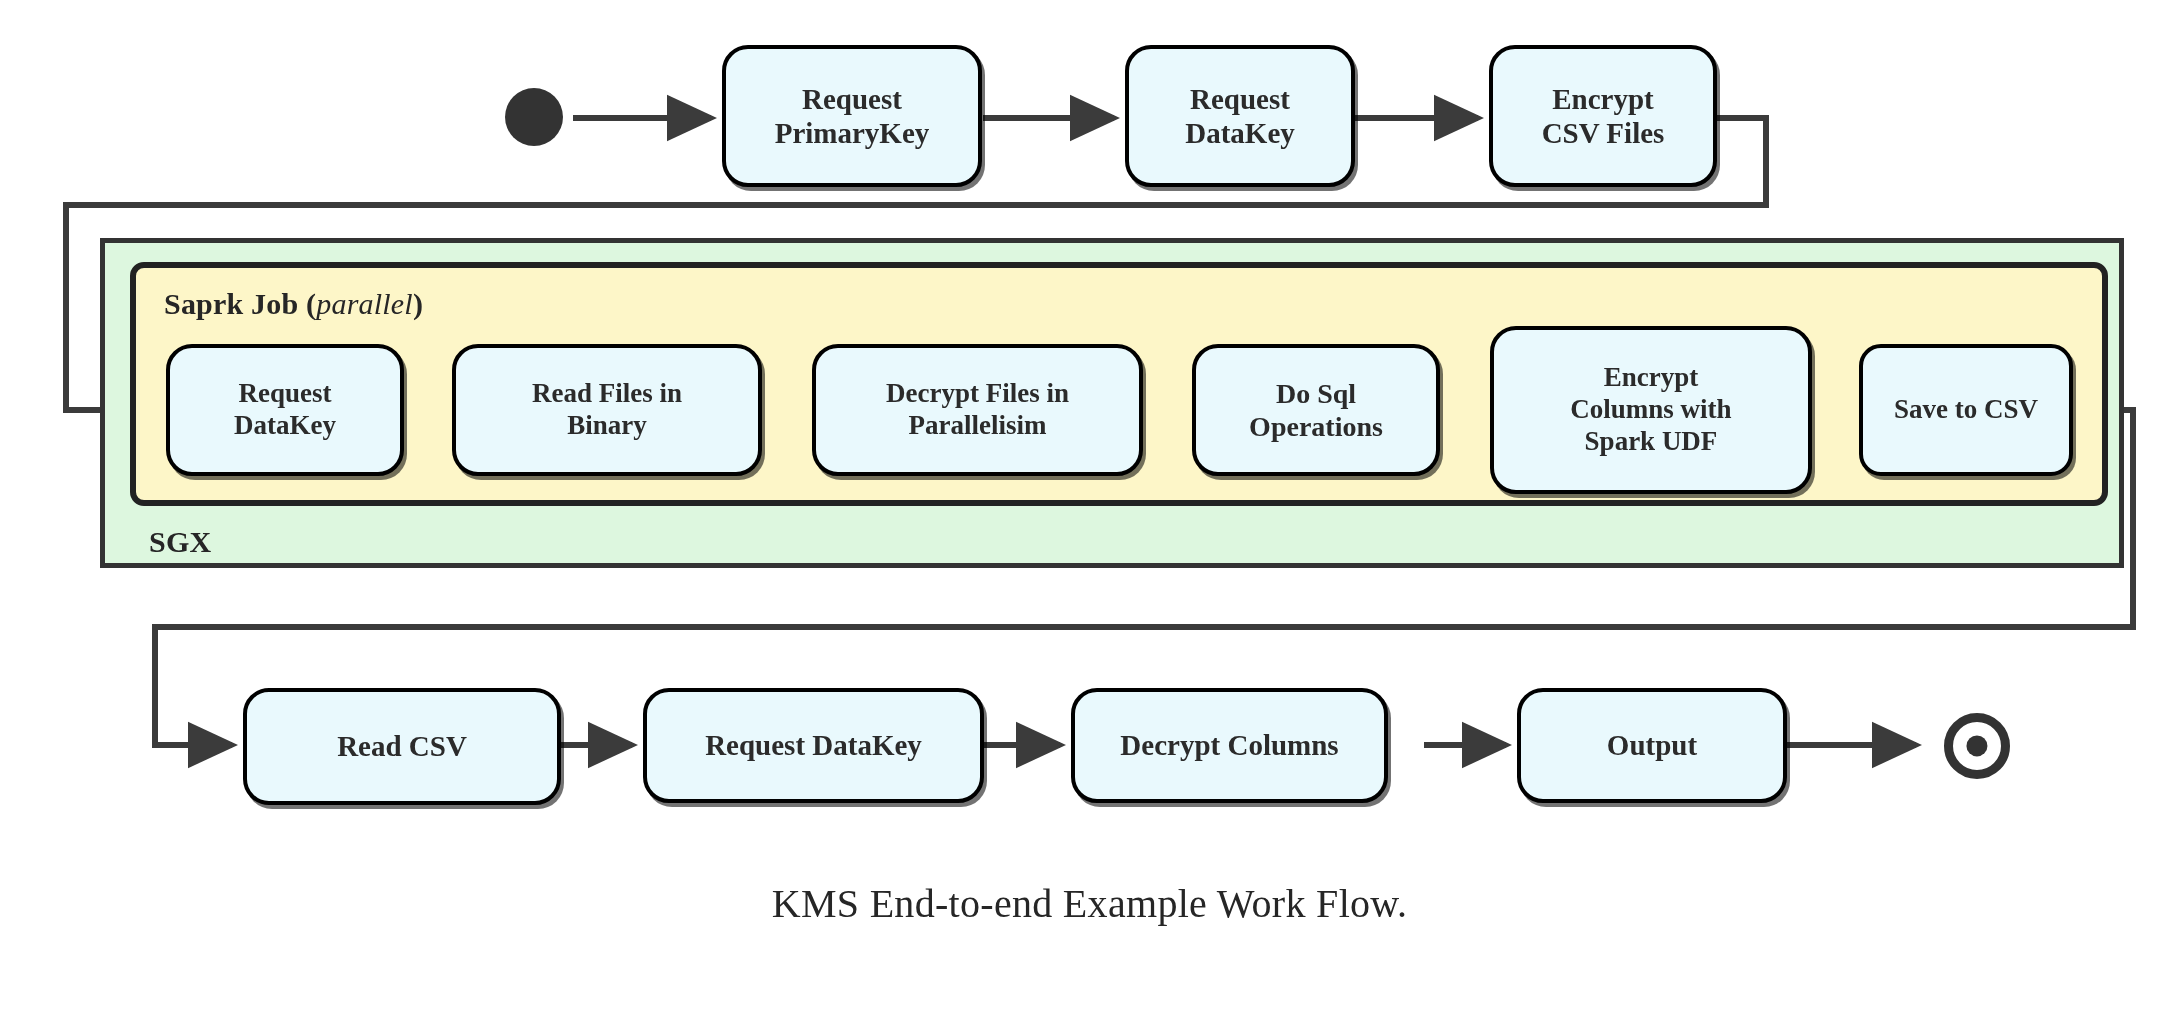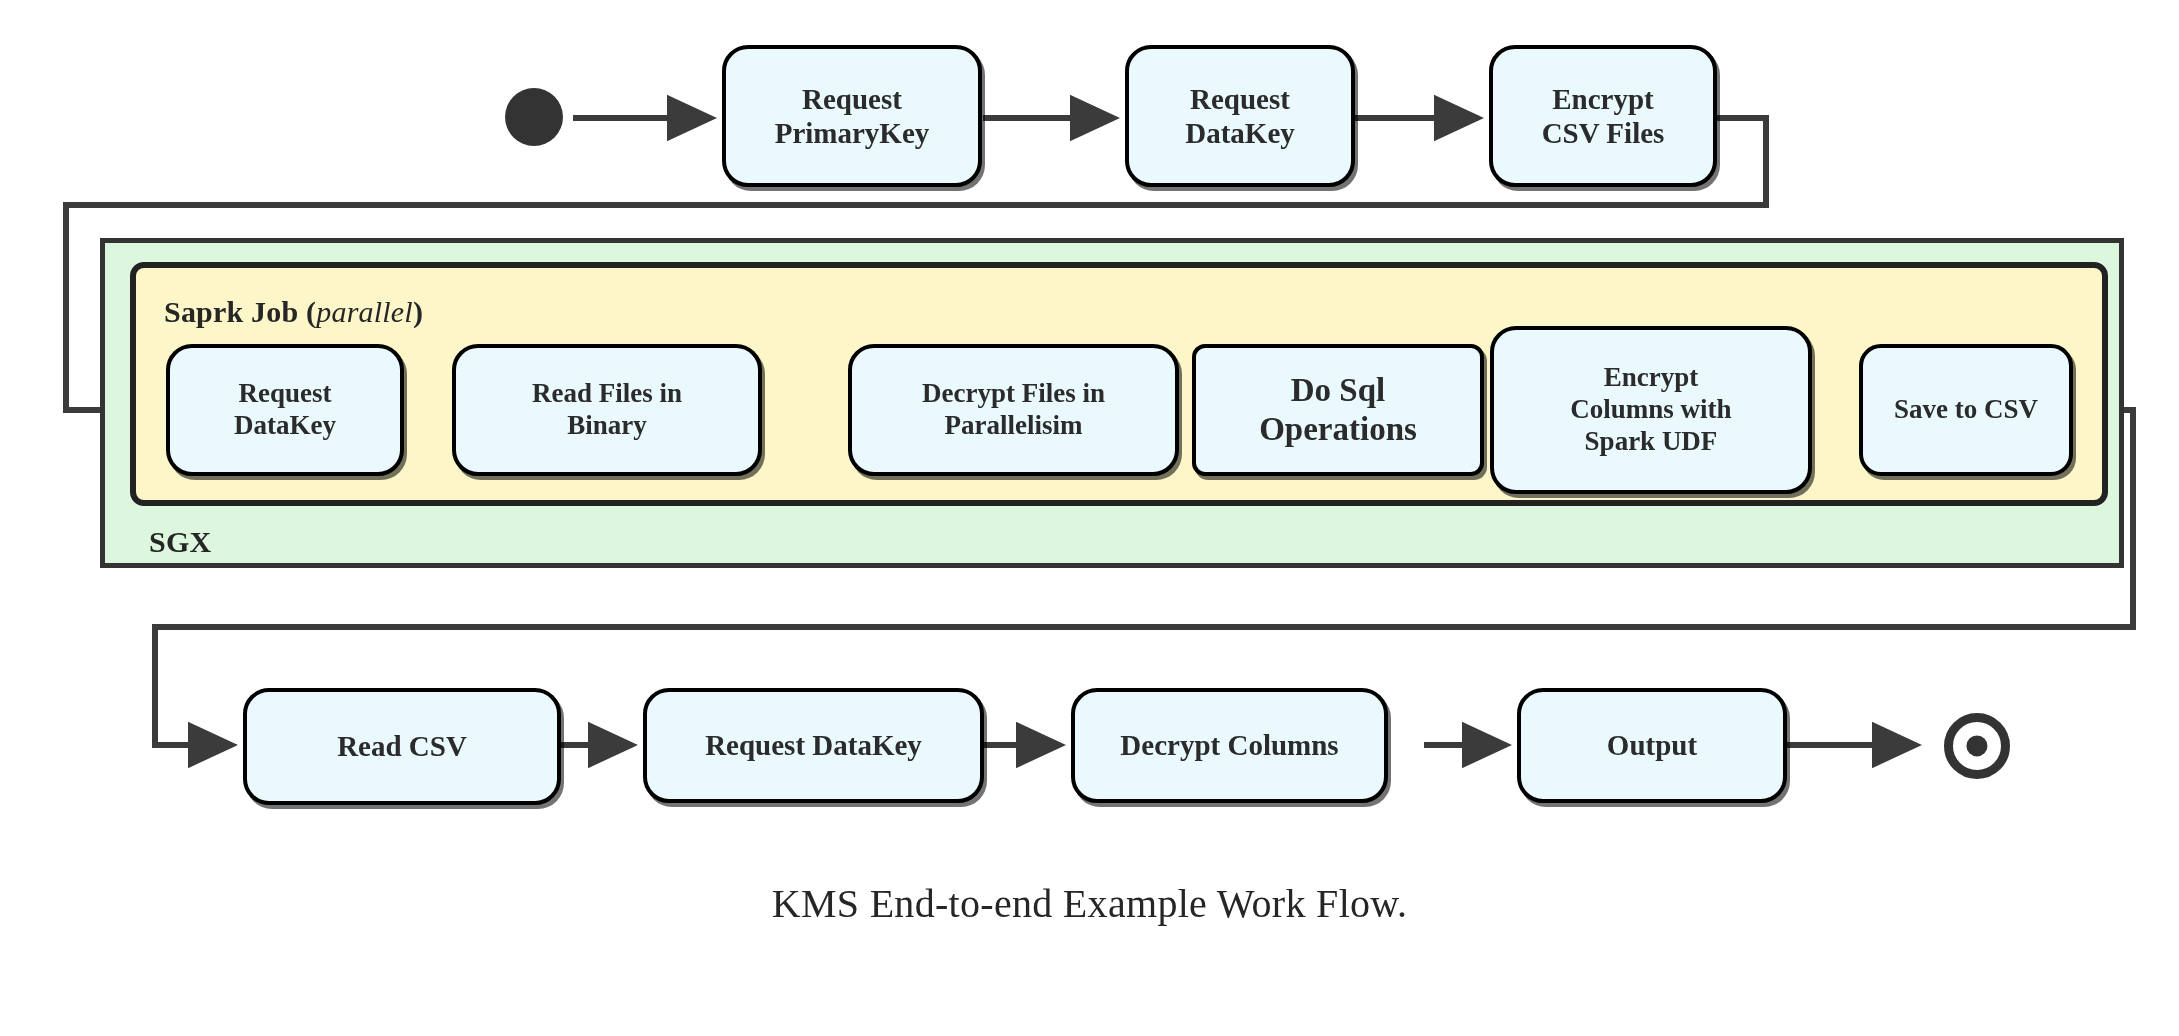--- a/index.html
+++ b/index.html
@@ -165,47 +165,47 @@
     <div>
       <span>Encrypt</span>
       <span>CSV Files</span>
     </div>
   </div>
 
   <div class="panel-sgx" style="left:100px; top:238px; width:2024px; height:330px;"></div>
   <div class="panel-label" style="left:149px; top:525px;text-align:right;">SGX</div>
 
   <div class="panel-spark" style="left:130px; top:262px; width:1978px; height:244px;"></div>
-  <div class="panel-label" style="left:164px; top:295px;">
+  <div class="panel-label" style="left:164px; top:287px;">
     <span class="ttl">Saprk Job</span>
     <span class="paren">(</span><span class="ital">parallel</span><span class="paren">)</span>
   </div>
 
   <div class="node" style="left:166px; top:344px; width:238px; height:132px; font-size:27px;">
     <div>
       <span>Request</span>
       <span>DataKey</span>
     </div>
   </div>
 
   <div class="node" style="left:452px; top:344px; width:310px; height:132px; font-size:27px;">
     <div>
       <span>Read Files in</span>
       <span>Binary</span>
     </div>
   </div>
 
-  <div class="node" style="left:812px; top:344px; width:331px; height:132px; font-size:27px;margin-left:36px;">
+  <div class="node" style="left:812px; top:344px; width:331px; height:132px; font-size:27px;">
     <div>
       <span>Decrypt Files in</span>
       <span>Parallelisim</span>
     </div>
   </div>
 
-  <div class="node" style="left:1192px; top:344px; width:292px; height:132px; font-size:33px;border-radius:13px;">
+  <div class="node" style="left:1192px; top:344px; width:248px; height:132px; font-size:28px;">
     <div>
       <span>Do Sql</span>
       <span>Operations</span>
     </div>
   </div>
 
   <div class="node" style="left:1490px; top:326px; width:322px; height:168px; font-size:27px;">
     <div>
       <span>Encrypt</span>
       <span>Columns with</span>

